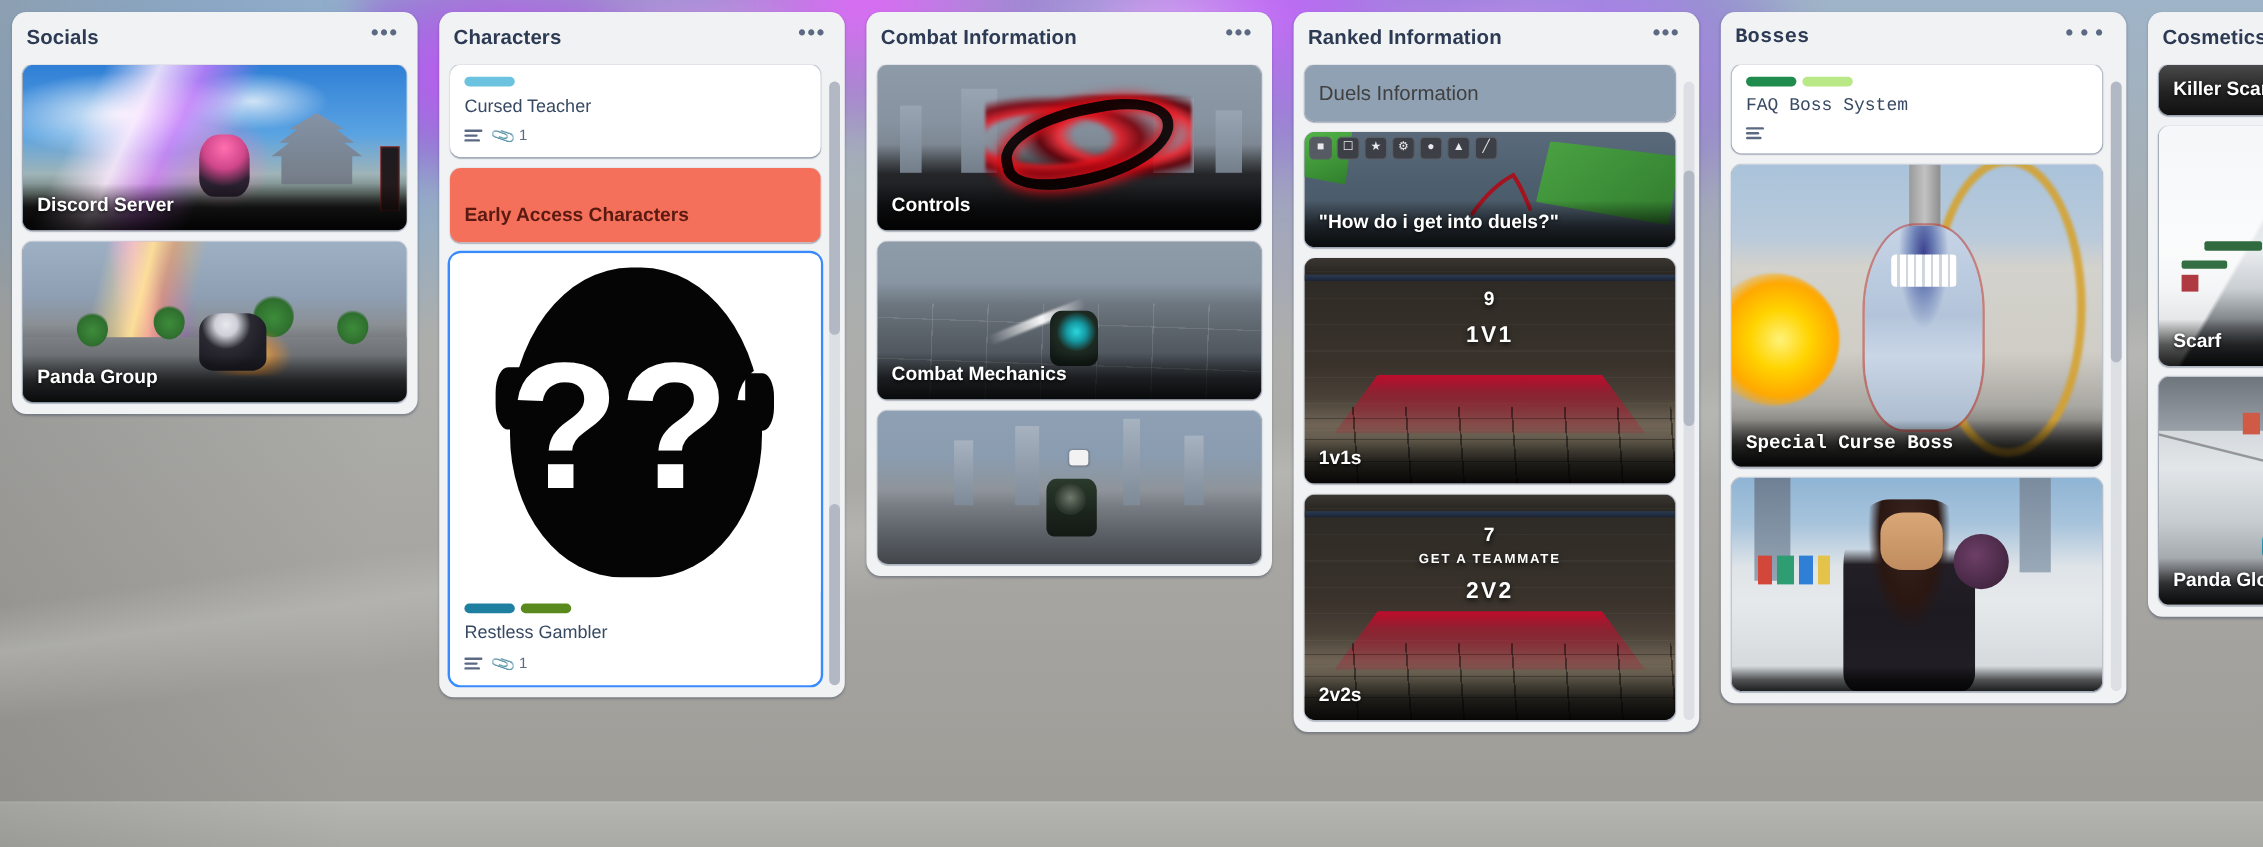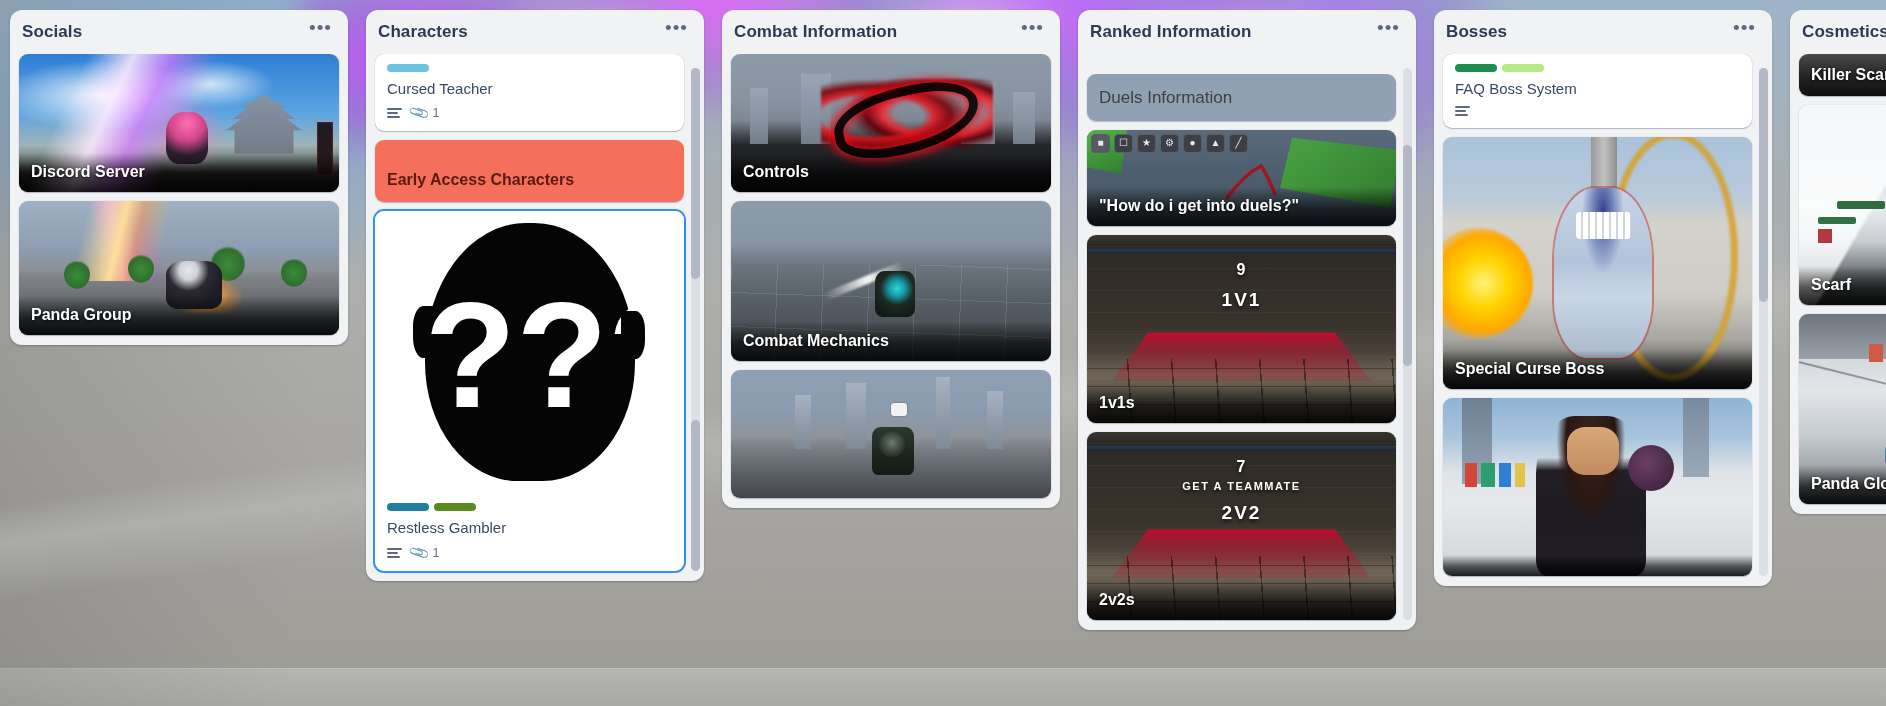--- a/index.html
+++ b/index.html
@@ -271,21 +271,21 @@
   .art-controls .energy2 {
     position:absolute; left:32%; top:24%; width:46%; height:48%;
     border: 9px solid rgba(10,0,0,0.92);
     border-radius: 50% 42% 56% 40%;
     box-shadow: 0 0 10px 4px rgba(230,15,25,0.85), inset 0 0 8px 3px rgba(230,15,25,0.8);
     transform: rotate(-12deg);
   }
 
   
   .art-mechanics {
-    height: 160px;
+    height: 132px;
     background:
       linear-gradient(180deg, #8e9ba9 0%, #8895a3 26%, #6d767f 40%, #5c646c 56%, #4b5259 78%, #3d4349 100%);
   }
   .art-mechanics .tile {
     position:absolute; inset: 40% 0 0 0;
     background-image:
       repeating-linear-gradient(92deg, rgba(255,255,255,0.12) 0 1px, rgba(255,255,255,0) 1px 46px),
       repeating-linear-gradient(2deg, rgba(255,255,255,0.10) 0 1px, rgba(255,255,255,0) 1px 34px);
   }
   .art-mechanics .char {
@@ -688,21 +688,21 @@
           <div class="tower" style="left:64%;height:72px;width:14px;"></div>
           <div class="tower" style="left:80%;height:58px;"></div>
           <div class="nametag"></div>
           <div class="char"></div>
         </div>
       </div>
 
     </div>
   </div>
 
-  <div class="list" style="max-height:682px;gap:20px;">
+  <div class="list" style="max-height:682px;">
     <div class="list-header">
       <div class="list-title">Ranked Information</div>
       <div class="list-menu">•••</div>
     </div>
     <div class="list-cards" style="padding-right:20px;">
 
       <div class="card">
         <div class="cover-grey">
           <span>Duels Information</span>
         </div>
@@ -751,21 +751,21 @@
           <div class="cover-caption">2v2s</div>
         </div>
       </div>
 
     </div>
     <div class="list-scrollbar" style="top:58px;bottom:10px;">
       <i style="top:14%;height:40%;"></i>
     </div>
   </div>
 
-  <div class="list" style="max-height:676px;">
+  <div class="list" style="max-height:676px;font-family:Liberation Mono, monospace;">
     <div class="list-header">
       <div class="list-title">Bosses</div>
       <div class="list-menu">•••</div>
     </div>
     <div class="list-cards" style="padding-right:20px;">
 
       <div class="card">
         <div class="card-labels">
           <span class="label-pill" style="background:#1f8b4c"></span>
           <span class="label-pill" style="background:#b8e986"></span>

